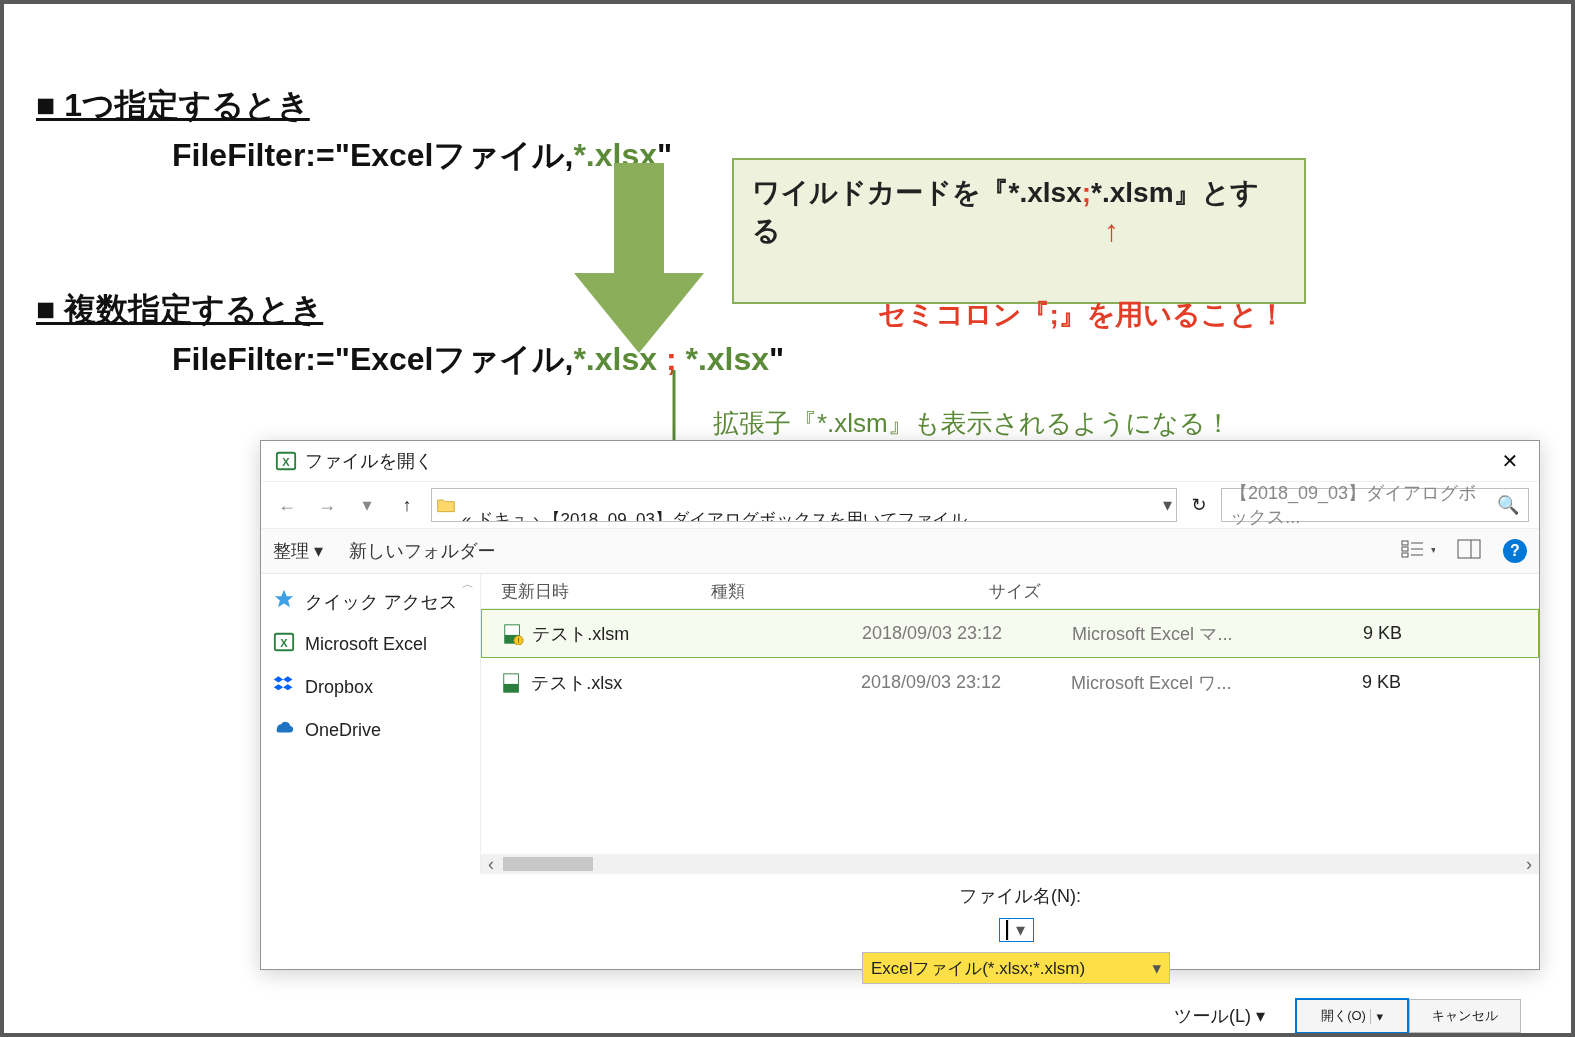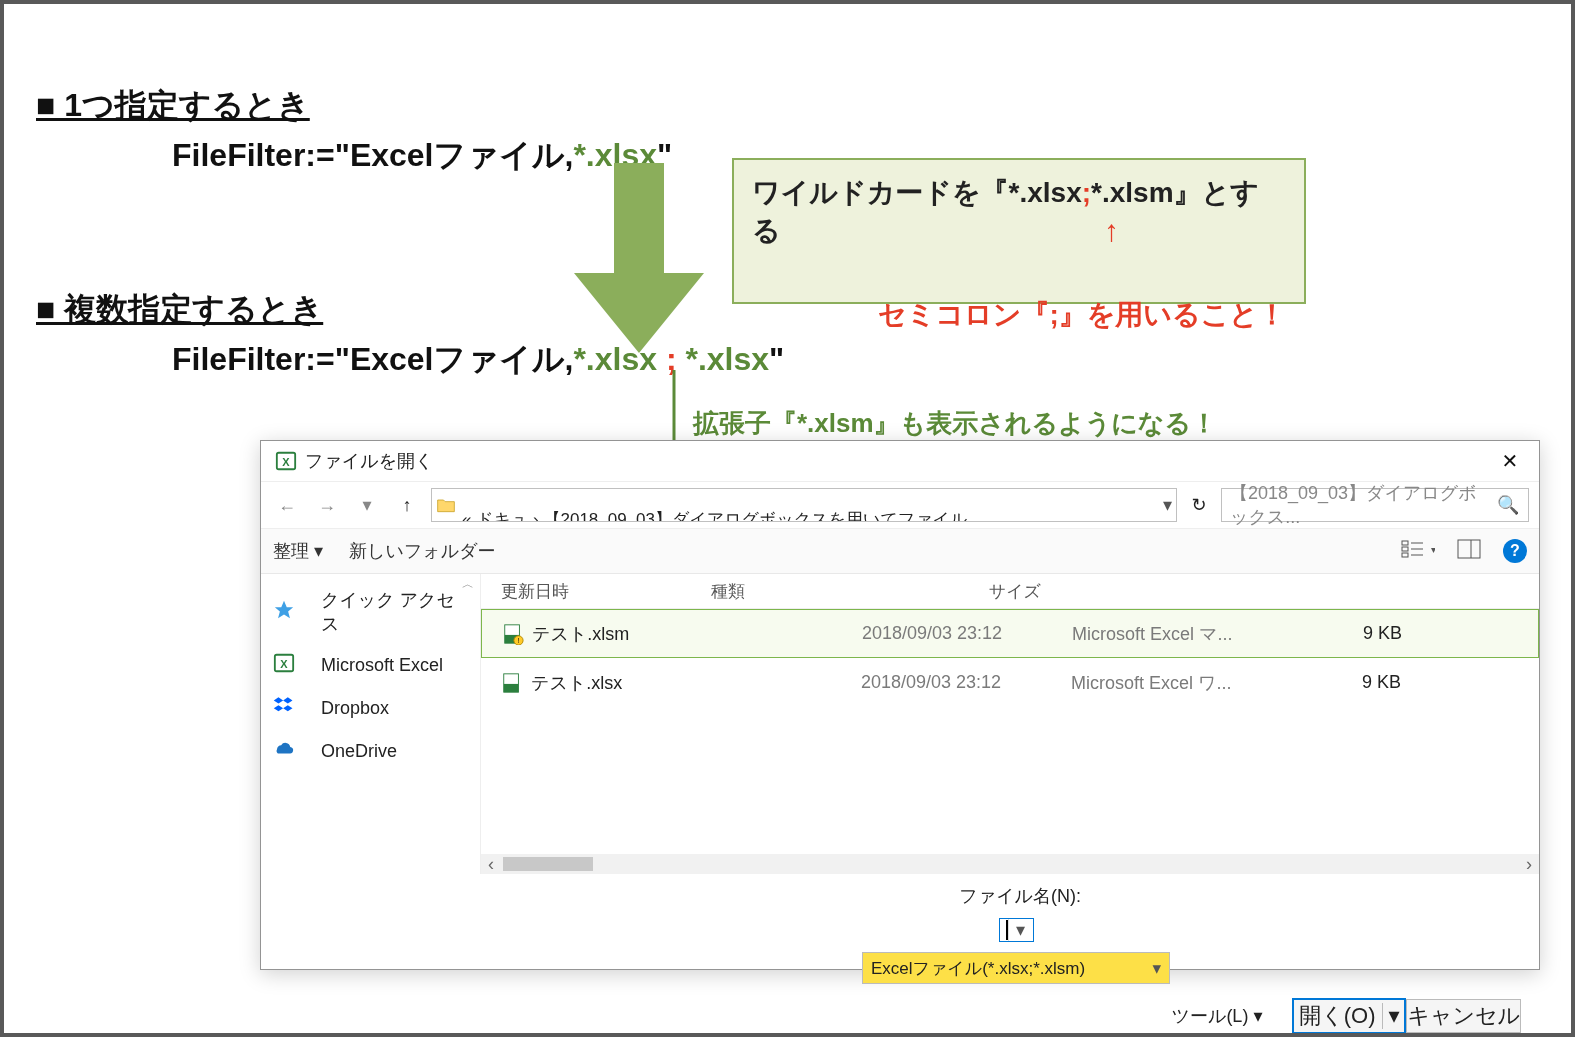--- a/index.html
+++ b/index.html
@@ -73,22 +73,22 @@
     font-size:28px;font-weight:700;color:var(--red);
     text-align:right;margin-top:46px;
   }
   .tiny-up-arrow{
     position:absolute;left:370px;top:54px;
     font-size:30px;color:var(--red);font-weight:700;
   }
 
   .sec2{position:absolute;left:0;top:204px;}
   .note-green{
-    font-size:26px;font-weight:700;color:var(--green-dark);
-    position:absolute;left:636px;top:336px;padding-left:21px;
+    font-size:26px;font-weight:400;color:var(--green-dark);
+    position:absolute;left:656px;top:336px;padding-left:21px;
   }
 
   
   .long-arrow{
     position:absolute;left:628px;top:300px;
   }
 
   
   .dialog{
     position:absolute;
@@ -150,21 +150,21 @@
 
   .body-row{display:flex;height:300px;}
   .nav-pane{
     width:220px;border-right:1px solid #eee;
     box-sizing:border-box;padding:6px 0;
     overflow:hidden;
     position:relative;
   }
   .nav-scroll-up{position:absolute;top:2px;right:6px;color:#888;font-size:12px;}
   .nav-item{
-    display:flex;align-items:center;gap:26px;
+    display:flex;align-items:center;gap:10px;
     padding:8px 12px;font-size:18px;color:#222;
   }
   .nav-item svg,.nav-item .em{width:22px;height:22px;}
   .file-pane{flex:1;display:flex;flex-direction:column;position:relative;}
   .cols{
     display:flex;height:34px;align-items:center;
     border-bottom:1px solid #eee;color:#555;font-size:17px;
     padding-left:20px;
   }
   .c-name{width:360px;}
@@ -203,21 +203,21 @@
   .fn-input .dd{margin-left:auto;width:24px;text-align:center;color:#555;border-left:1px solid #ddd;height:100%;display:flex;align-items:center;justify-content:center;}
   .filter-dd{
     width:290px;height:30px;border:1px solid #bbb;background:#fde047;
     display:flex;align-items:center;padding:0 8px;font-size:17px;color:#222;
   }
   .filter-dd .dd{margin-left:auto;color:#555;}
   .btn-row{display:flex;align-items:center;justify-content:flex-end;}
   .tools{font-size:18px;color:#222;margin-right:30px;}
   .win-btn{
     min-width:110px;height:32px;border:1px solid #bbb;background:#f5f5f5;
-    display:flex;align-items:center;justify-content:center;font-size:22px;
+    display:flex;align-items:center;justify-content:center;font-size:13px;
   }
   .win-btn.primary{border:2px solid var(--win-accent);}
 
 </style>
 </head>
 <body>
 
 <div class="page">
 
   <div class="content">

